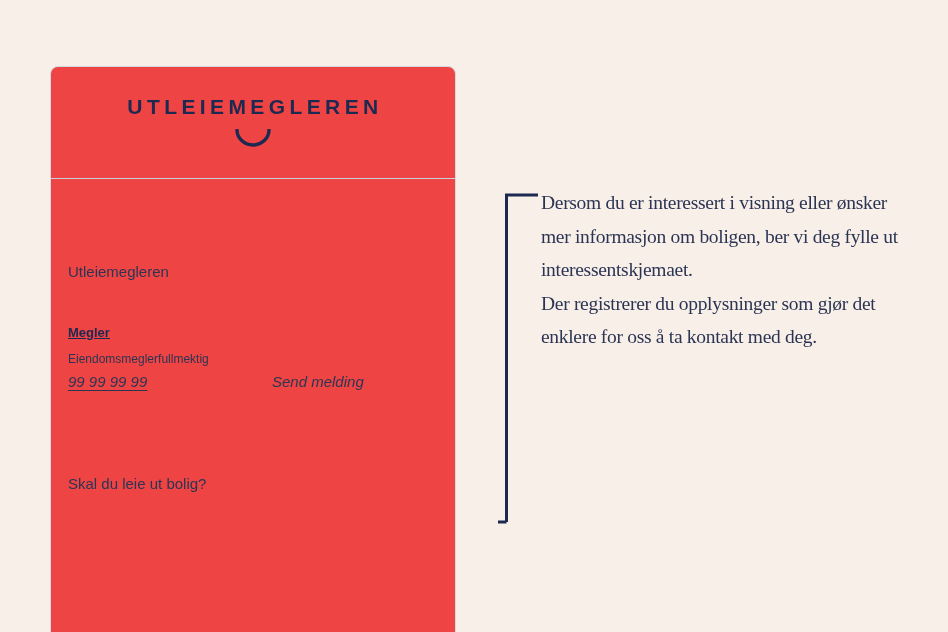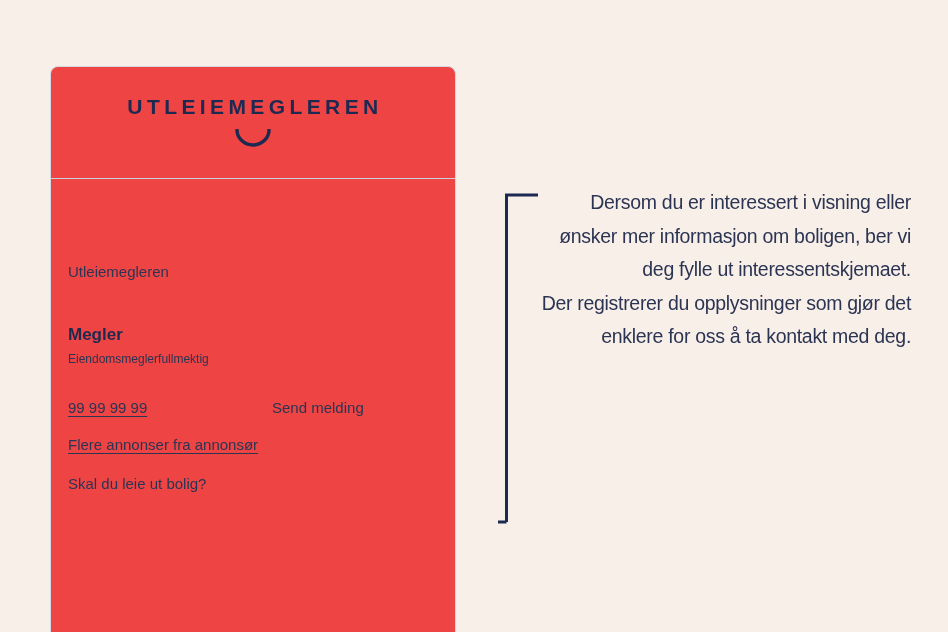--- a/index.html
+++ b/index.html
@@ -85,41 +85,43 @@
     top: 85px;
     font-size: 15px;
     color: #2b3553;
     line-height: 1;
   }
 
   .agent-role-title {
     position: absolute;
     left: 17px;
     top: 147px;
-    font-size: 17px;
+    font-size: 13px;
     font-weight: 700;
     color: #1c2951;
     line-height: 1;
+    text-decoration: underline;
   }
 
   .agent-role-sub {
     position: absolute;
     left: 17px;
     top: 174px;
     font-size: 12px;
     color: #2b3553;
     line-height: 1;
   }
 
   .contact-row {
     position: absolute;
     left: 17px;
-    top: 221px;
+    top: 195px;
     right: 17px;
     height: 20px;
+    font-style: italic;
   }
 
   .phone-link {
     position: absolute;
     left: 0;
     top: 0;
     font-size: 15px;
     color: #2b3553;
     text-decoration: underline;
     text-underline-offset: 3px;
@@ -170,26 +172,25 @@
     width: 52px;
     height: 348px;
     pointer-events: none;
   }
 
   .annotation-text {
     position: absolute;
     left: 541px;
     top: 186px;
     width: 370px;
-    font-family: Liberation Sans, sans-serif;
+    font-family: Liberation Serif, serif;
     font-size: 19.5px;
     line-height: 33.5px;
     color: #2b3553;
     letter-spacing: -0.3px;
-    text-align: right;
   }
 
   .annotation-paragraph { margin: 0; }
   .annotation-paragraph + .annotation-paragraph { }
 </style>
 </head>
 <body>
 
 <div class="stage">
 
@@ -210,21 +211,20 @@
 
       <div class="agent-role-title">Megler</div>
 
       <div class="agent-role-sub">Eiendomsmeglerfullmektig</div>
 
       <div class="contact-row">
         <span class="phone-link">99 99 99 99</span>
         <span class="message-link">Send melding</span>
       </div>
 
-      <span class="more-ads-link">Flere annonser fra annonsør</span>
 
       <span class="secondary-link rent-out">Skal du leie ut bolig?</span>
 
 
     </div>
   </div>
 
   <div class="annotation-connector">
     <svg width="52" height="348" viewBox="0 0 52 348" aria-hidden="true">
 

